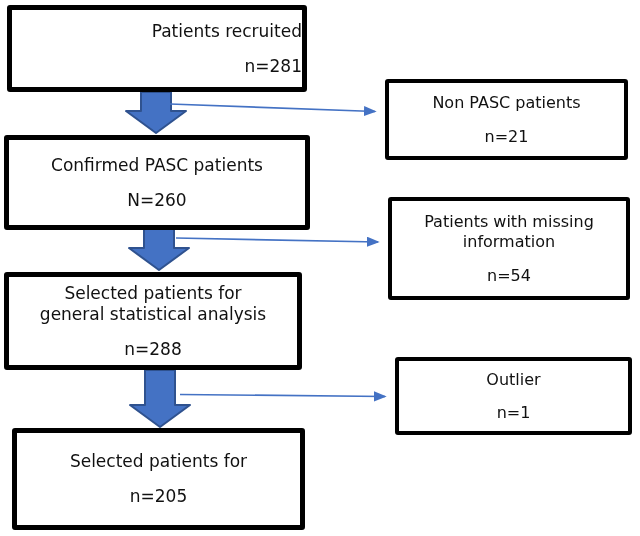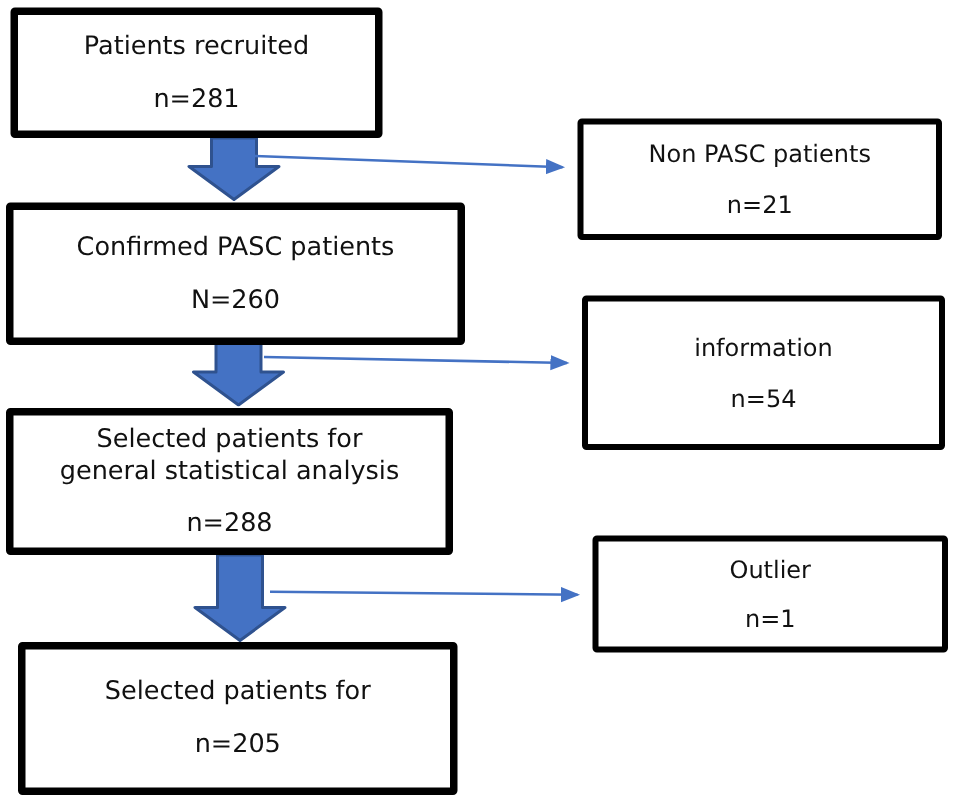--- a/index.html
+++ b/index.html
@@ -24,21 +24,21 @@
     justify-content: center;
     text-align: center;
     z-index: 2;
   }
   .box .label { line-height: 1.28; }
   .box .count { margin-top: 13px; line-height: 1.2; }
   .main-box { font-size: 17px; }
   .side-box { font-size: 16px; border-width: 4px; }
 
   
-  #box-recruited  { left: 7px;  top: 5px;   width: 248px; height: 87px;  }
+  #box-recruited  { left: 7px;  top: 5px;   width: 300px; height: 87px; align-items: flex-end;  }
   #box-confirmed  { left: 4px;  top: 135px; width: 306px; height: 95px;  }
   #box-general    { left: 4px;  top: 272px; width: 298px; height: 98px;  }
   #box-factorial  { left: 12px; top: 428px; width: 293px; height: 102px; }
 
   
   #box-nonpasc    { left: 385px; top: 79px;  width: 243px; height: 81px; text-align: right;  }
   #box-missing    { left: 388px; top: 197px; width: 242px; height: 103px; }
   #box-outlier    { left: 395px; top: 357px; width: 237px; height: 78px; text-align: center;  }
 
   .block-arrow { position: absolute; z-index: 1; }
@@ -90,20 +90,21 @@
 
   <div class="box side-box" id="box-nonpasc">
     <div class="label">
       <span>Non PASC patients</span>
     </div>
     <div class="count">n=21</div>
   </div>
 
   <div class="box side-box" id="box-missing">
     <div class="label">
+      <div>Patients with missing</div>
       <div>information</div>
     </div>
     <div class="count">n=54</div>
   </div>
 
   <div class="box side-box" id="box-outlier">
     <div class="label">
       <span>Outlier</span>
     </div>
     <div class="count">n=1</div>

